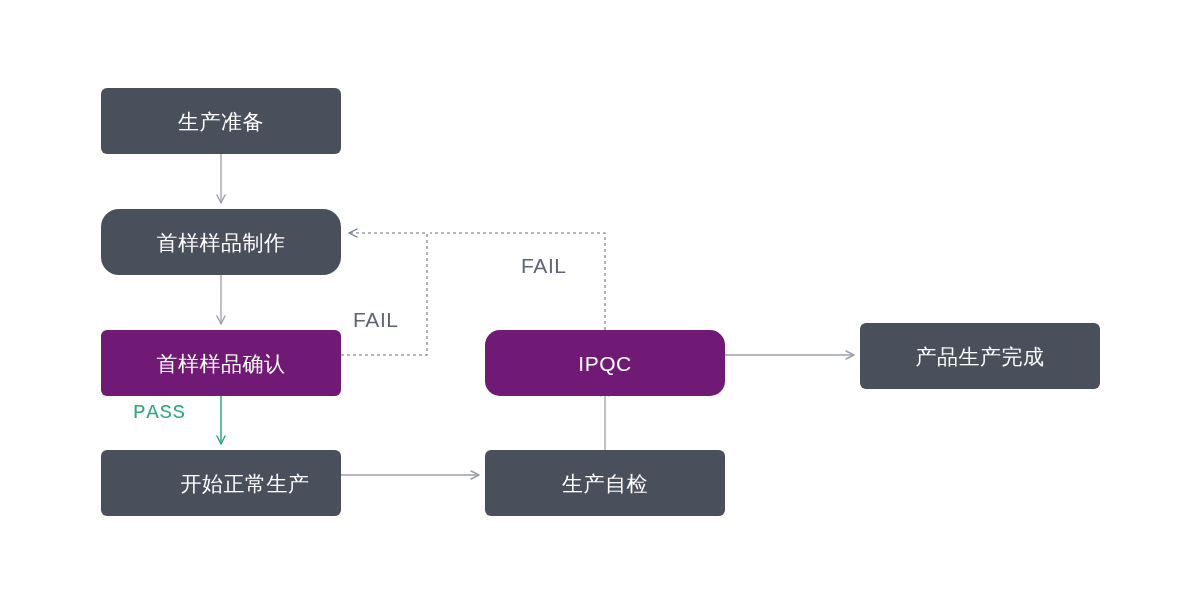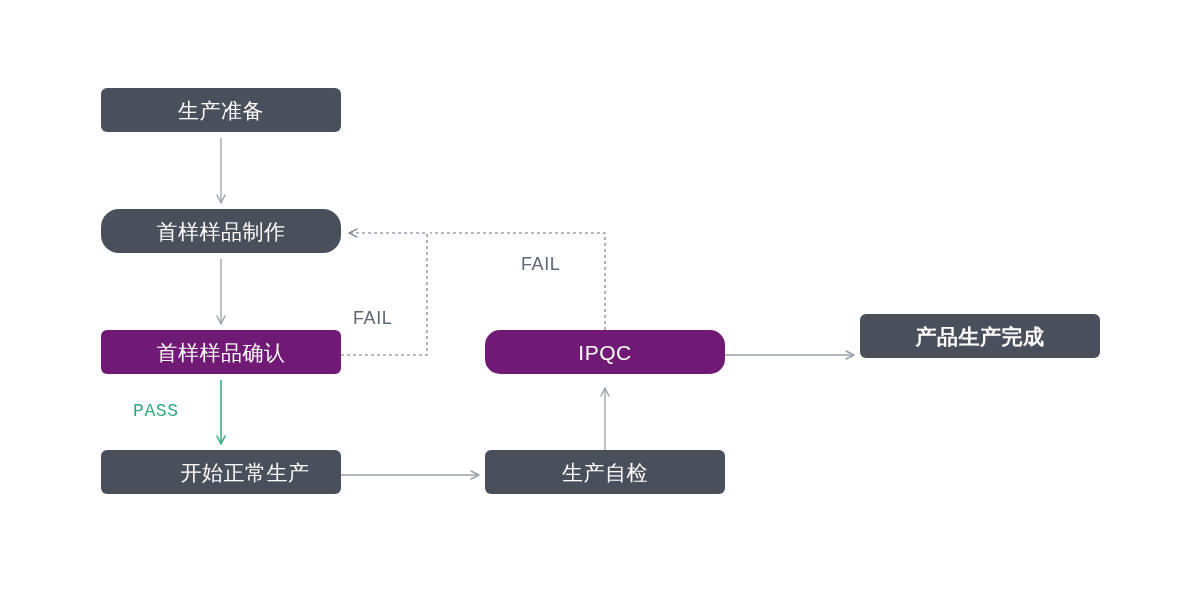--- a/index.html
+++ b/index.html
@@ -13,39 +13,39 @@
   #canvas {
     position: relative;
     width: 1200px;
     height: 592px;
     background: #ffffff;
     overflow: hidden;
   }
   .node {
     position: absolute;
     width: 240px;
-    height: 44px;
+    height: 66px;
     border-radius: 6px;
     display: flex;
     align-items: center;
     justify-content: center;
     box-sizing: border-box;
     color: #ffffff;
     font-size: 21px;
     font-weight: 400;
     letter-spacing: 0.5px;
     line-height: 1;
     user-select: none;
   }
   .node.dark  { background: #4a4f5c; }
   .node.green { background: #701a75; }
 
   .edge-label {
     position: absolute;
-    font-size: 18px;
+    font-size: 21px;
     line-height: 1;
     letter-spacing: 0.6px;
     white-space: nowrap;
     user-select: none;
   }
   .edge-label.gray  { color: #5f6673; }
   .edge-label.green { color: #2fa87a; }
 
   #edges {
     position: absolute;
@@ -108,21 +108,21 @@
   </div>
 
   <div class="node green" style="left:485px; top:330px;border-radius:15px;">
     <span>IPQC</span>
   </div>
 
   <div class="node dark" style="left:485px; top:450px;">
     <span>生产自检</span>
   </div>
 
-  <div class="node dark" style="left:860px; top:314px;font-weight:bold;">
+  <div class="node dark" style="left:860px; top:323px;">
     <span>产品生产完成</span>
   </div>
 
   <div class="edge-label gray" style="left:353px; top:309px;">FAIL</div>
 
   <div class="edge-label gray" style="left:521px; top:255px;">FAIL</div>
 
   <div class="edge-label green" style="left:133px; top:402px;font-family:Liberation Mono, monospace;">PASS</div>
 
 </div>

